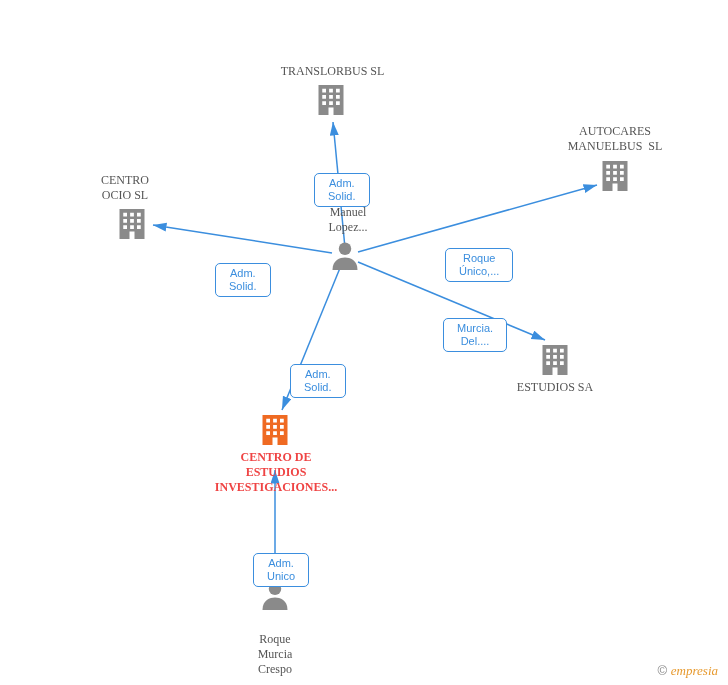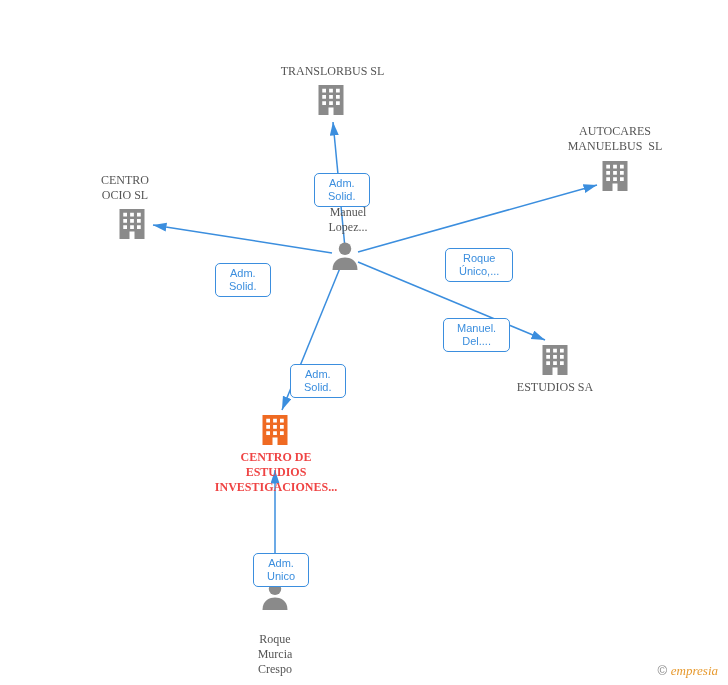--- a/index.html
+++ b/index.html
@@ -201,21 +201,21 @@
   </svg>
 </div>
 <div class="node-label" style="left:240px; top:632px; width:70px; white-space:pre;">Roque
 Murcia
 Crespo</div>
 
 <div class="edge-label" style="left:314px; top:133px;">Adm.
 Solid.</div>
 <div class="edge-label" style="left:445px; top:208px;">Roque
 Único,...</div>
-<div class="edge-label" style="left:443px; top:278px;">Manuel.
+<div class="edge-label" style="left:443px; top:278px;">Murcia.
 Del....</div>
 <div class="edge-label" style="left:290px; top:324px;">Adm.
 Solid.</div>
 <div class="edge-label" style="left:215px; top:223px;">Adm.
 Solid.</div>
 <div class="edge-label" style="left:253px; top:513px;">Adm.
 Unico</div>
 
 <div class="watermark">
   <span class="c">©</span>

